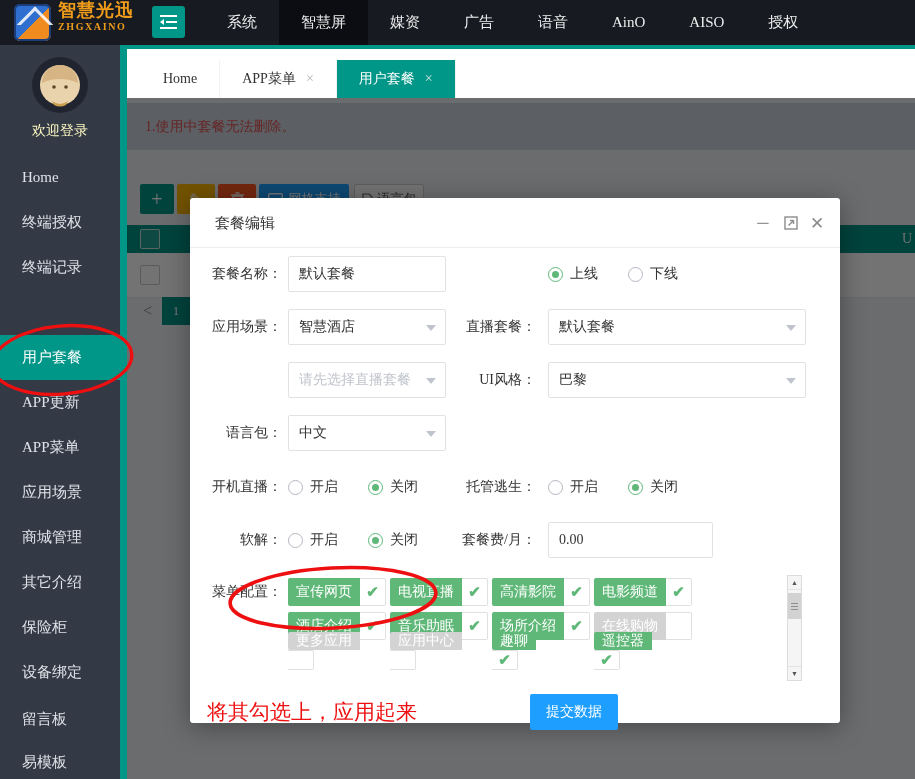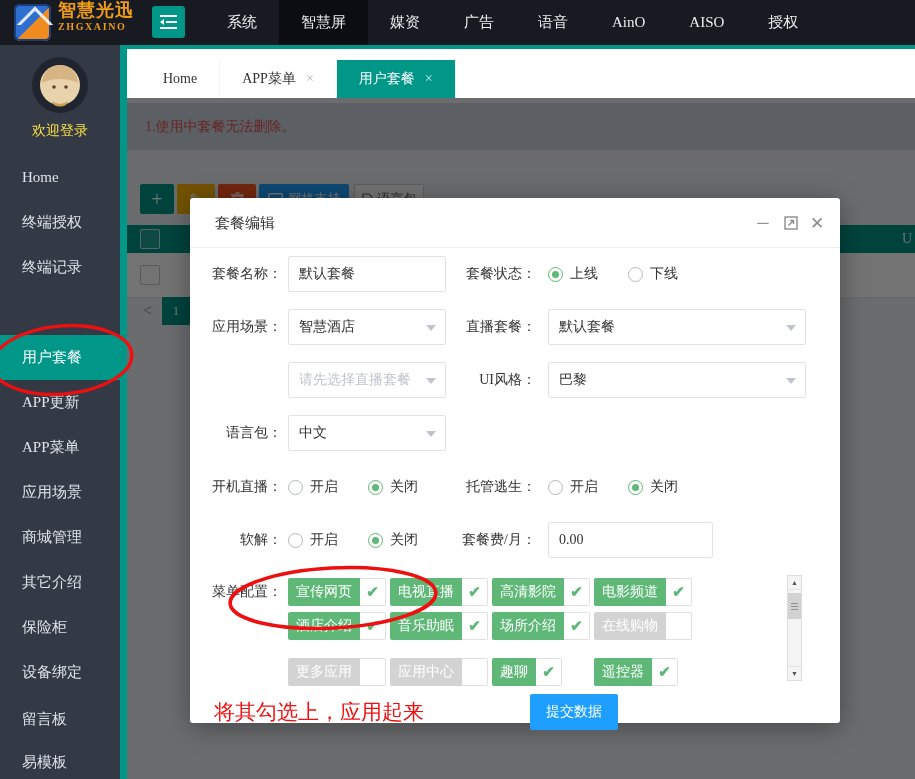--- a/index.html
+++ b/index.html
@@ -19,21 +19,21 @@
   .hamburger{position:absolute;left:152px;top:6px;width:33px;height:32px;background:#009688;border-radius:3px;
      display:flex;align-items:center;justify-content:center;cursor:pointer;}
   .nav-items{position:absolute;left:205px;top:0;height:45px;display:flex;}
   .nav-item{padding:0 22px;line-height:45px;color:#ededed;font-size:15px;cursor:pointer;white-space:nowrap;}
   .nav-item.active{background:#0b0d12;}
 
   
   .sidebar{position:absolute;left:0;top:45px;width:120px;height:734px;background:#333945;z-index:3;}
   .avatar{position:absolute;left:32px;top:12px;width:56px;height:56px;border-radius:50%;background:#222631;
      display:flex;align-items:center;justify-content:center;}
-  .welcome{position:absolute;left:0;top:76px;width:120px;text-align:center;color:#fde047;font-size:14px;line-height:20px;}
+  .welcome{position:absolute;left:0;top:76px;width:120px;text-align:center;color:#fef9c3;font-size:14px;line-height:20px;}
   .side-item{position:absolute;left:0;width:120px;height:45px;line-height:45px;padding-left:22px;
      color:#dfe2e8;font-size:15px;cursor:pointer;white-space:nowrap;}
   .side-item.active{background:#009688;color:#fff;}
 
   .teal-strip{position:absolute;left:120px;top:45px;width:7px;height:734px;background:#009688;z-index:3;}
 
   
   .content{position:absolute;left:127px;top:45px;width:788px;height:734px;background:#eef0f4;}
   .teal-band{position:absolute;left:0;top:0;width:788px;height:4px;background:#009688;}
   .tabbar{position:absolute;left:0;top:4px;width:788px;height:49px;background:#fff;display:flex;align-items:flex-end;padding-left:14px;}
@@ -87,39 +87,39 @@
   .radio{width:15px;height:15px;border-radius:50%;background:#fff;position:relative;display:inline-block;}
   .radio.off{border:1px solid #b4b8bf;}
   .radio.on{border:1px solid #5FB878;}
   .radio.on::after{content:"";position:absolute;left:3px;top:3px;width:7px;height:7px;border-radius:50%;background:#5FB878;}
   .r-label{font-size:14px;color:#333;margin-left:7px;}
   .opt2{margin-left:30px;}
 
   .chips{position:absolute;left:0;top:380px;width:650px;height:100px;}
   .chip{position:absolute;display:inline-flex;height:28px;cursor:pointer;}
   .c0{left:98px;} .c1{left:200px;} .c2{left:302px;} .c3{left:404px;}
-  .r0{top:0;} .r1{top:34px;} .r2{top:80px;}
+  .r0{top:0;} .r1{top:34px;} .r2{top:54px;flex-direction:column;}
   .chip-label{display:flex;align-items:center;padding:0 8px;font-size:14px;color:#fff;border-radius:2px 0 0 2px;white-space:nowrap;}
   .chip.on .chip-label{background:#5FB878;}
   .chip.off .chip-label{background:#d3d3d3;}
   .chip-check{width:26px;background:#fff;border:1px solid #e0e0e0;border-left:none;border-radius:0 2px 2px 0;
      display:flex;align-items:center;justify-content:center;}
   .chip-check-glyph{color:#5FB878;font-size:15px;font-weight:bold;}
   .chip.off .chip-check-glyph{visibility:hidden;}
 
   .scrollbar{position:absolute;left:597px;top:377px;width:15px;height:106px;background:#f5f5f5;border:1px solid #dcdcdc;}
   .sb-arrow{position:absolute;left:0;width:13px;height:14px;display:flex;align-items:center;justify-content:center;
      font-size:7px;color:#555;cursor:pointer;}
   .sb-up{top:0;border-bottom:1px solid #e3e3e3;}
   .sb-down{bottom:0;border-top:1px solid #e3e3e3;}
   .sb-thumb{position:absolute;left:0px;top:17px;width:13px;height:26px;background:#d2d2d2;cursor:grab;
      display:flex;flex-direction:column;align-items:center;justify-content:center;gap:2px;}
   .sb-thumb i{display:block;width:7px;height:1px;background:#8f8f8f;}
 
-  .note{position:absolute;left:24px;top:500px;font-size:21px;color:#ee1010;white-space:nowrap;}
+  .note{position:absolute;left:17px;top:500px;font-size:21px;color:#ee1010;white-space:nowrap;}
   .submit{position:absolute;left:340px;top:496px;width:88px;height:36px;background:#1E9FFF;border:none;border-radius:2px;
      color:#fff;font-size:14px;cursor:pointer;font-family:inherit;}
 
   .annotations{position:absolute;left:0;top:0;width:915px;height:779px;z-index:30;pointer-events:none;}
 </style>
 </head>
 <body>
 
 <div id="app">
 
@@ -247,21 +247,20 @@
           <path d="M9.5 4.5 h-3.4 M9.5 4.5 v3.4" stroke="#8c8c8c" stroke-width="1.4" fill="none"></path>
         </svg>
       </div>
       <div class="mc close">✕</div>
     </div>
 
     <div class="f-label lab1" style="top:58px">套餐名称：</div>
     <div class="field f1" style="top:58px">
       <input class="t-input" value="默认套餐" style="">
     </div>
-    <div class="f-label lab2" style="top:58px">套餐状态：</div>
     <div class="radio-group rg2" style="top:58px">
       <span class="radio on"></span>
         <span class="r-label">上线</span>
       <span class="radio off opt2"></span>
         <span class="r-label">下线</span>
     </div>
 
     <div class="f-label lab1" style="top:111px">应用场景：</div>
     <div class="field f1 select" style="top:111px">
       <span class="sel-text">智慧酒店</span>

